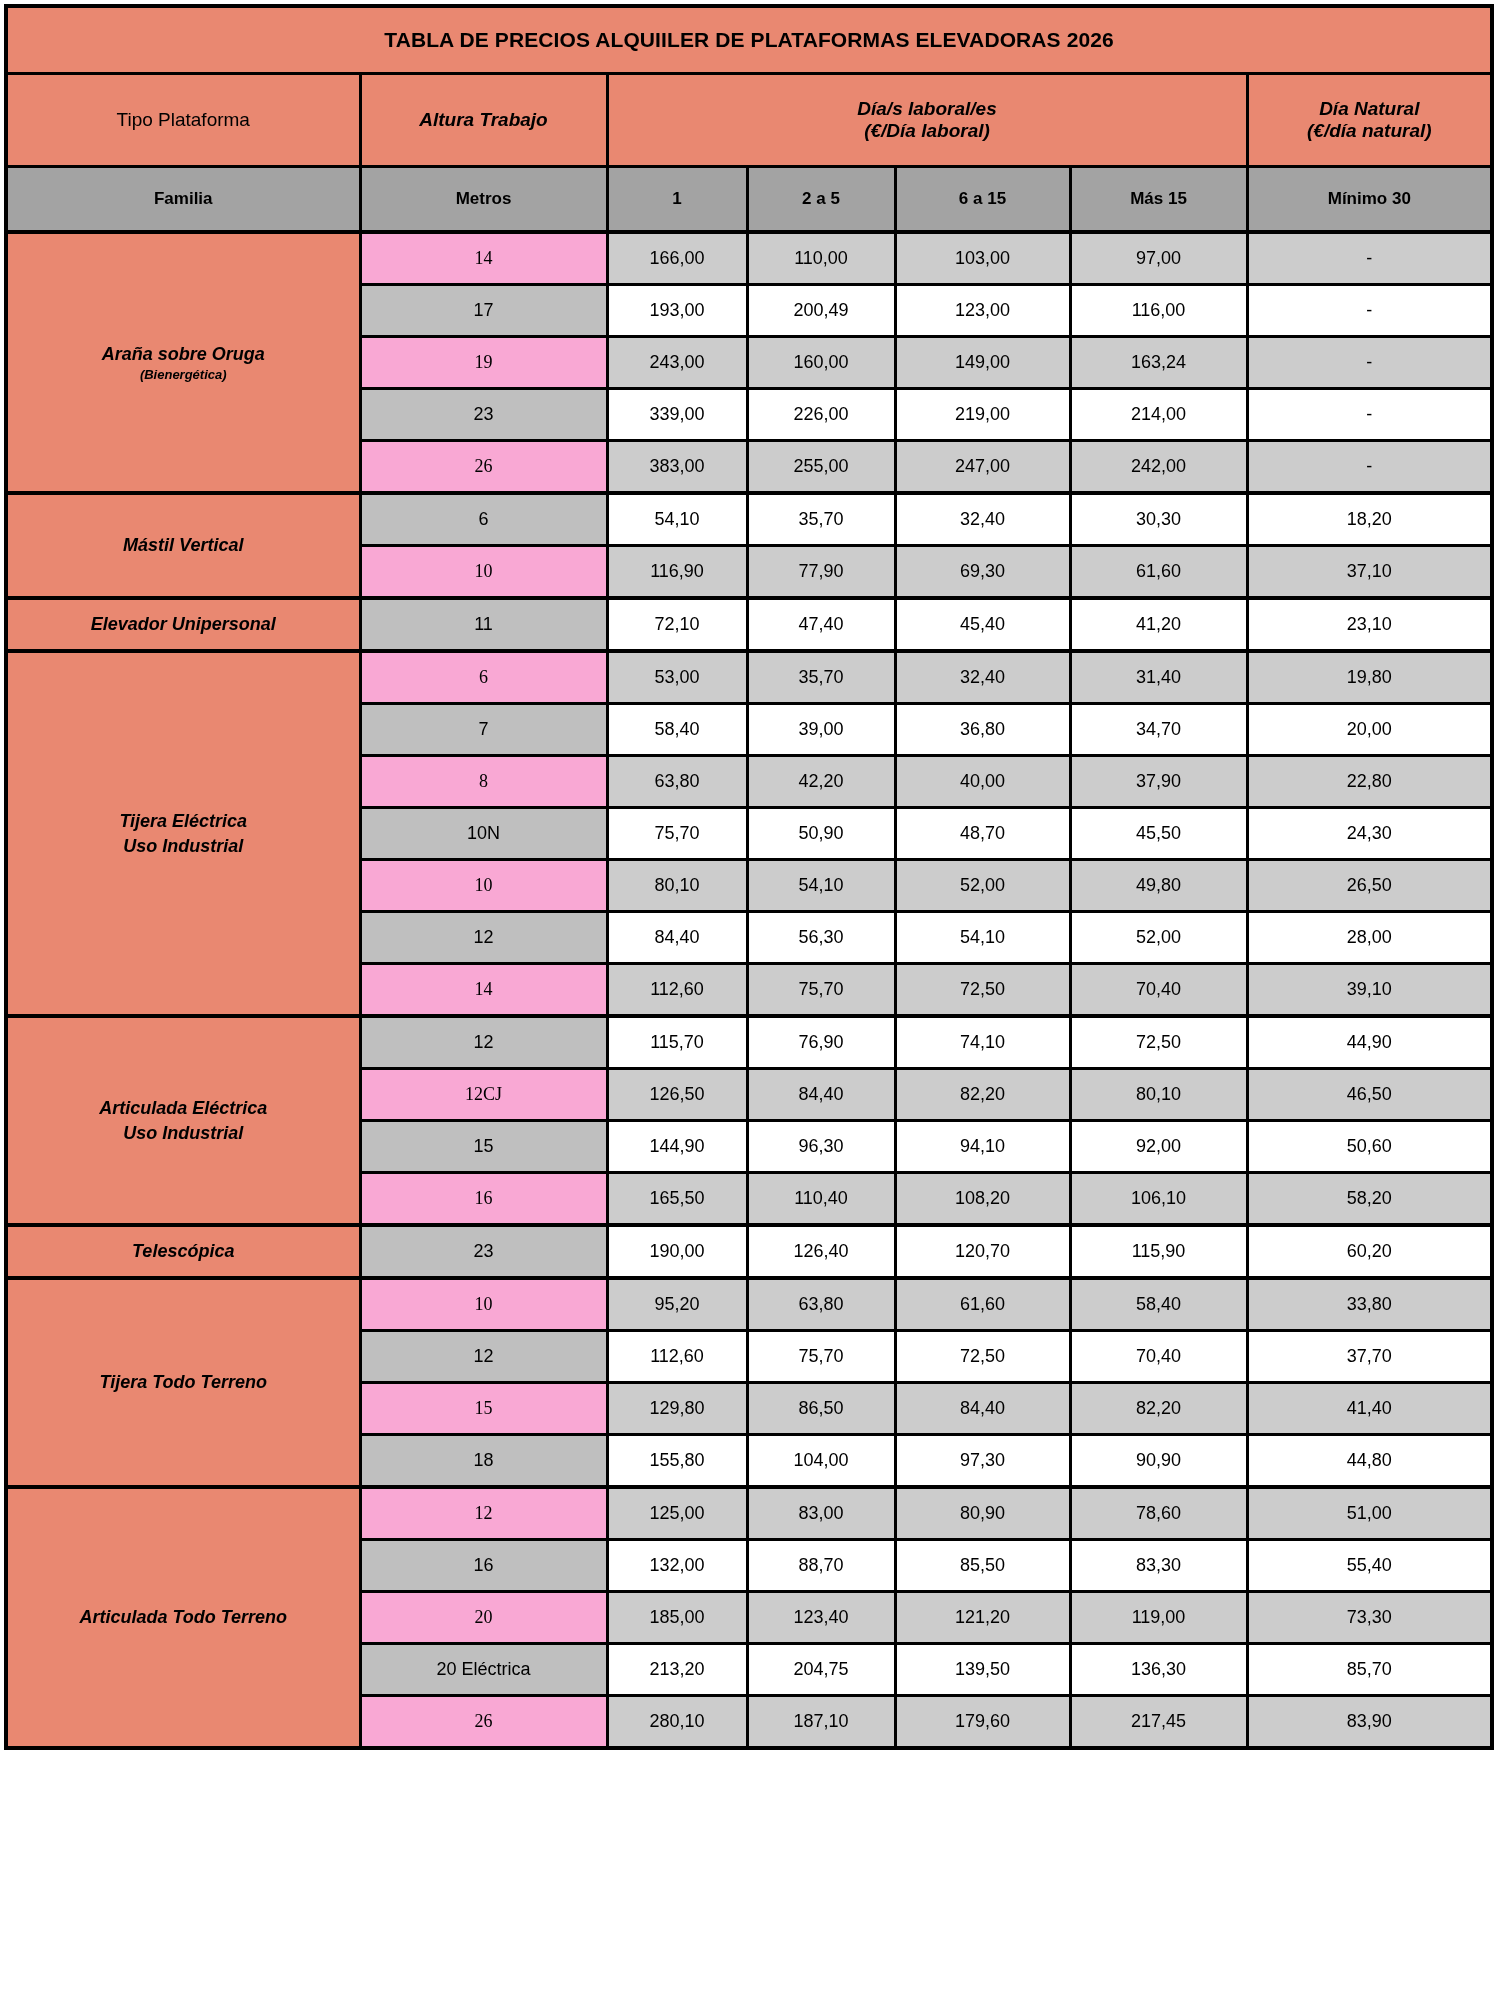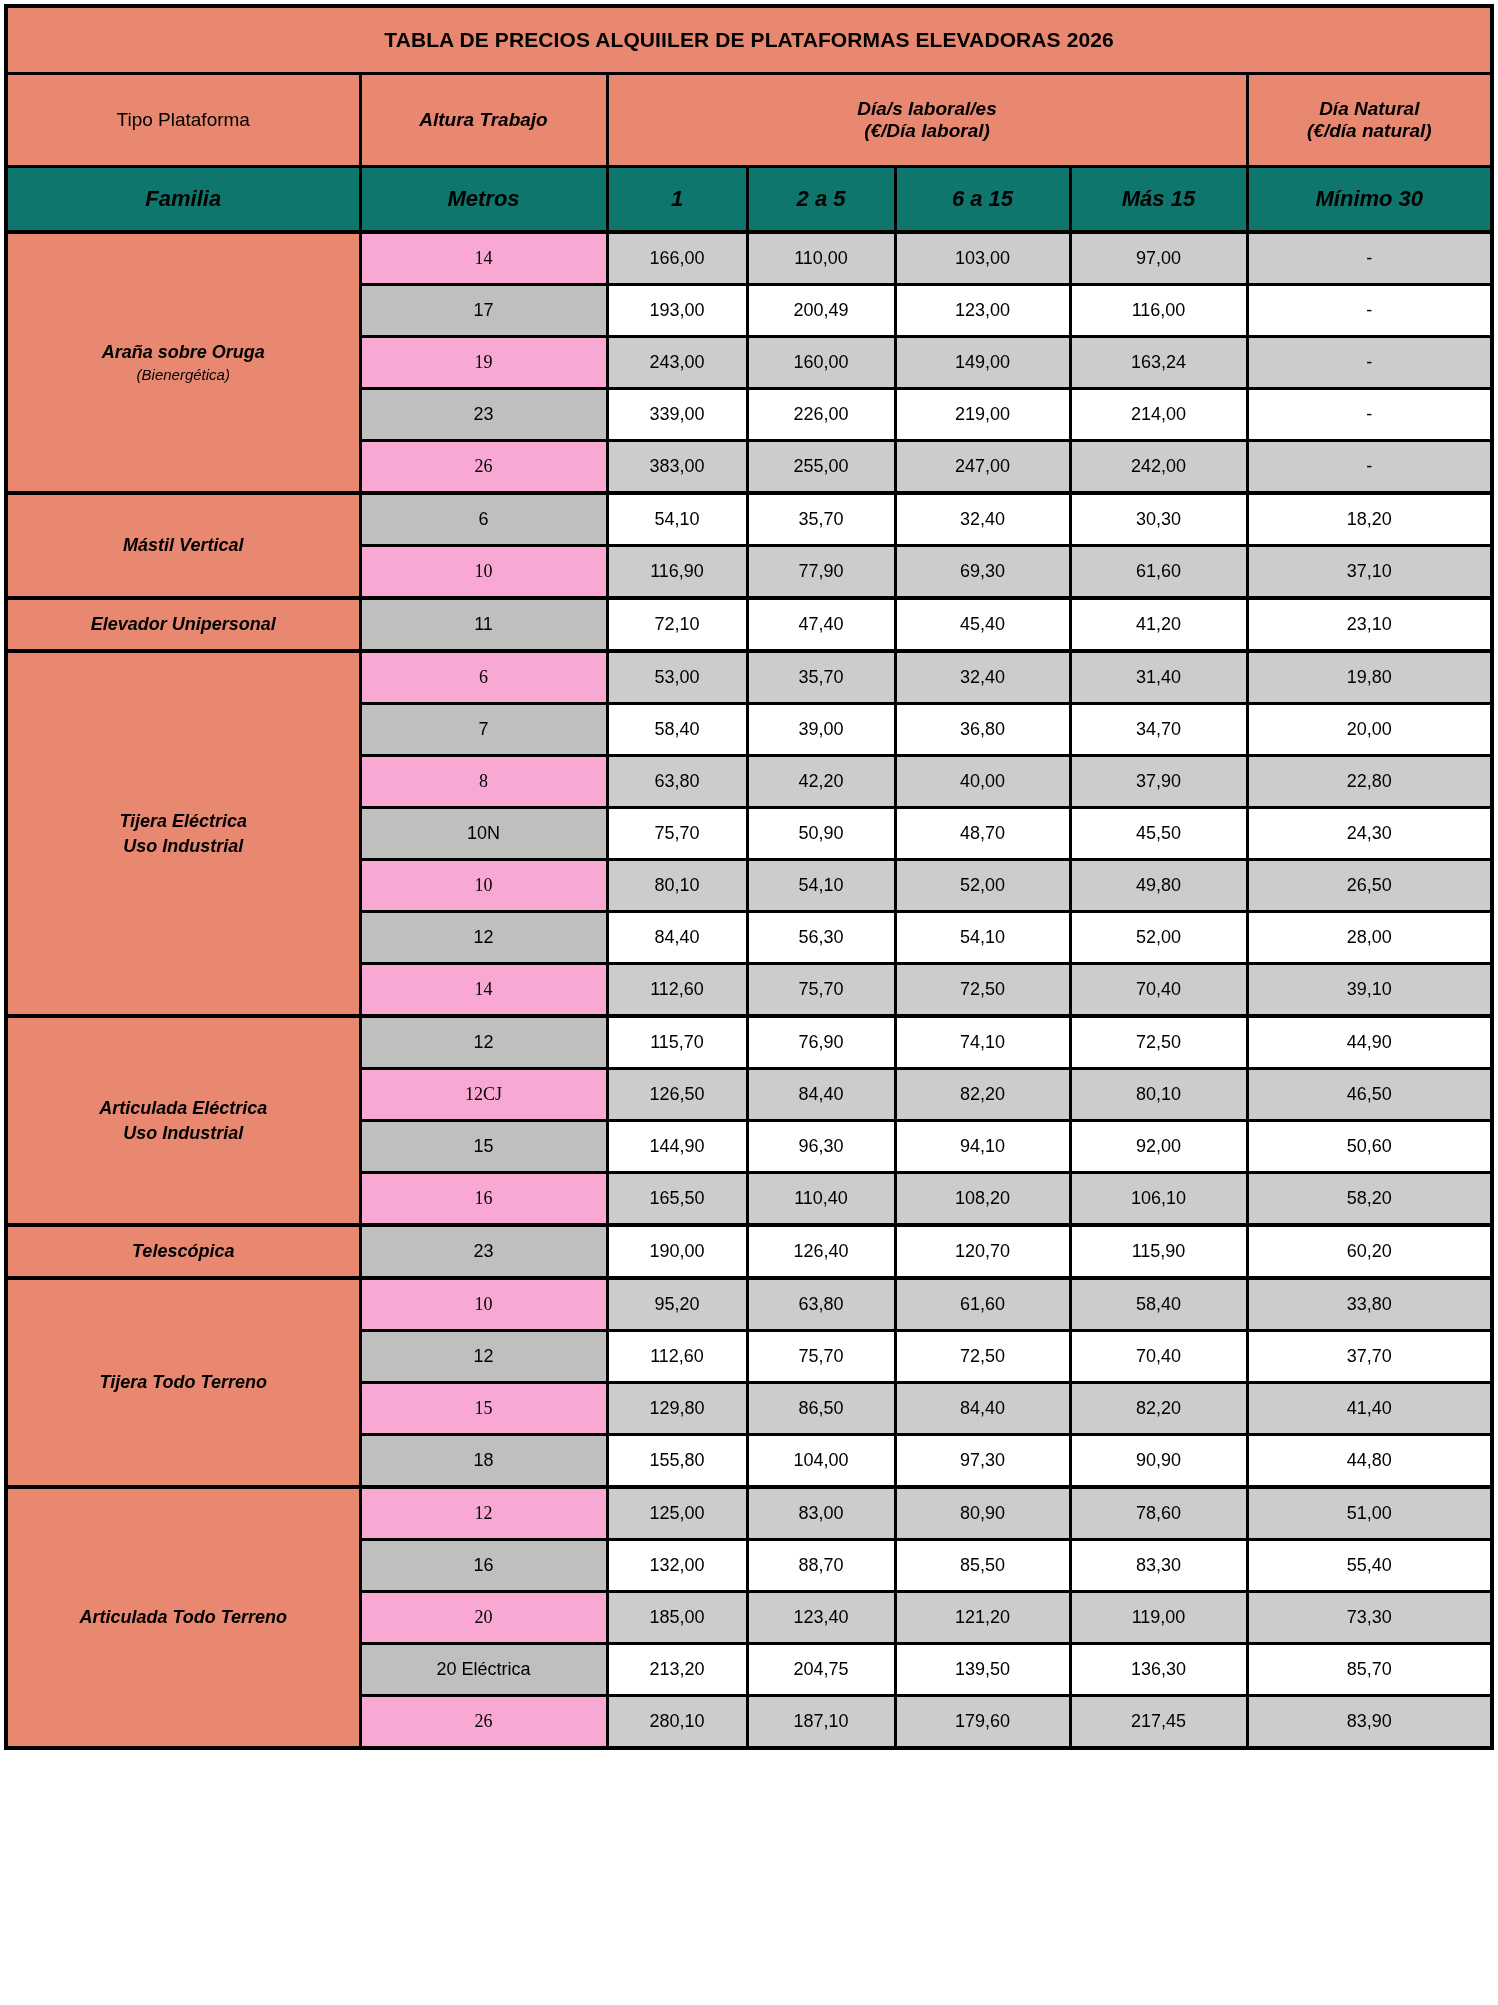--- a/index.html
+++ b/index.html
@@ -60,40 +60,39 @@
     background: #E98871;
     height: 90px;
     font-size: 19px;
   }
   .grp-head.plain   { font-weight: normal; font-style: normal; }
   .grp-head.italics { font-weight: bold; font-style: italic; }
   .grp-head .line2  { display: block; }
 
   
   .sub-head {
-    background: #0f766e;
+    background: #a3a3a3;
     height: 62px;
-    font-size: 22px;
+    font-size: 17px;
     font-weight: bold;
-    font-style: italic;
   }
 
   
   .fam-cell {
     background: #E98871;
     font-size: 18px;
     font-weight: bold;
     font-style: italic;
     line-height: 1.35;
   }
   .fam-cell .sub {
     display: block;
-    font-weight: normal;
+    font-weight: bold;
     font-style: italic;
-    font-size: 15px;
+    font-size: 13px;
   }
   .fam-cell .l2 { display: block; }
 
   
   tr.data-row td { height: 49px; font-size: 18px; }
   td.metros {
     background: #BFBFBF;
     font-size: 18px;
   }
   td.val { background: #FFFFFF; font-size: 18px; }

